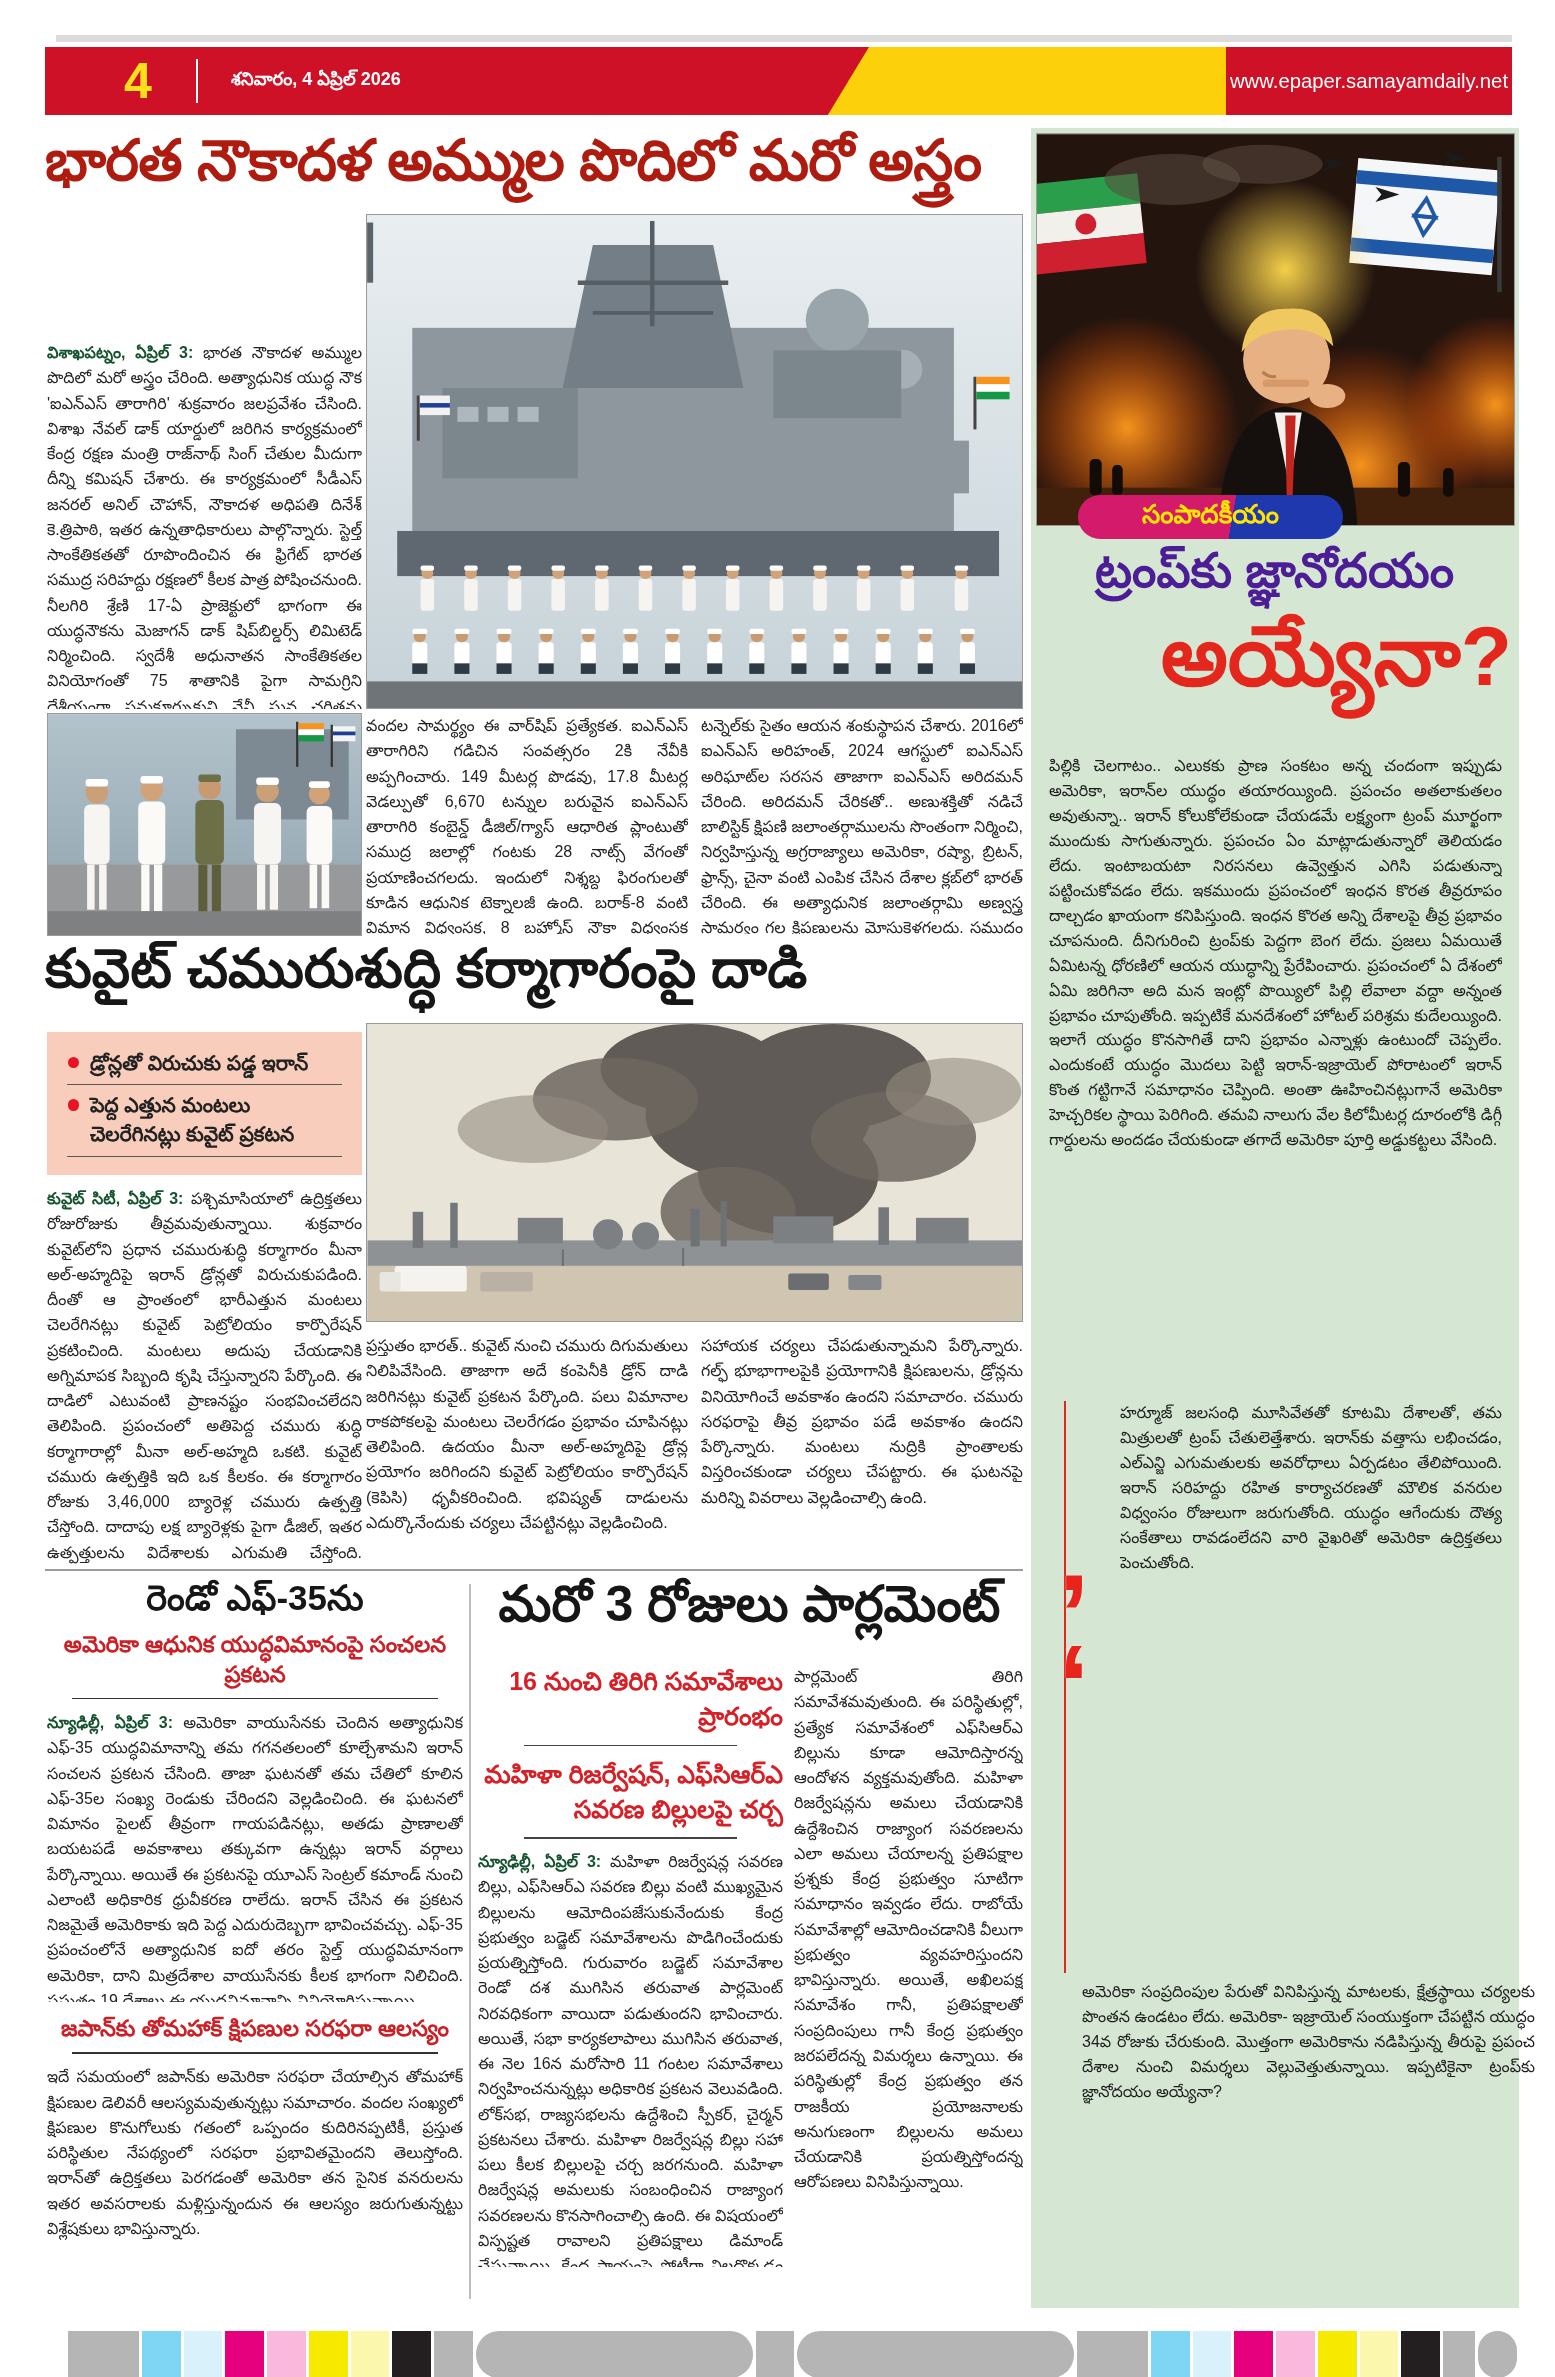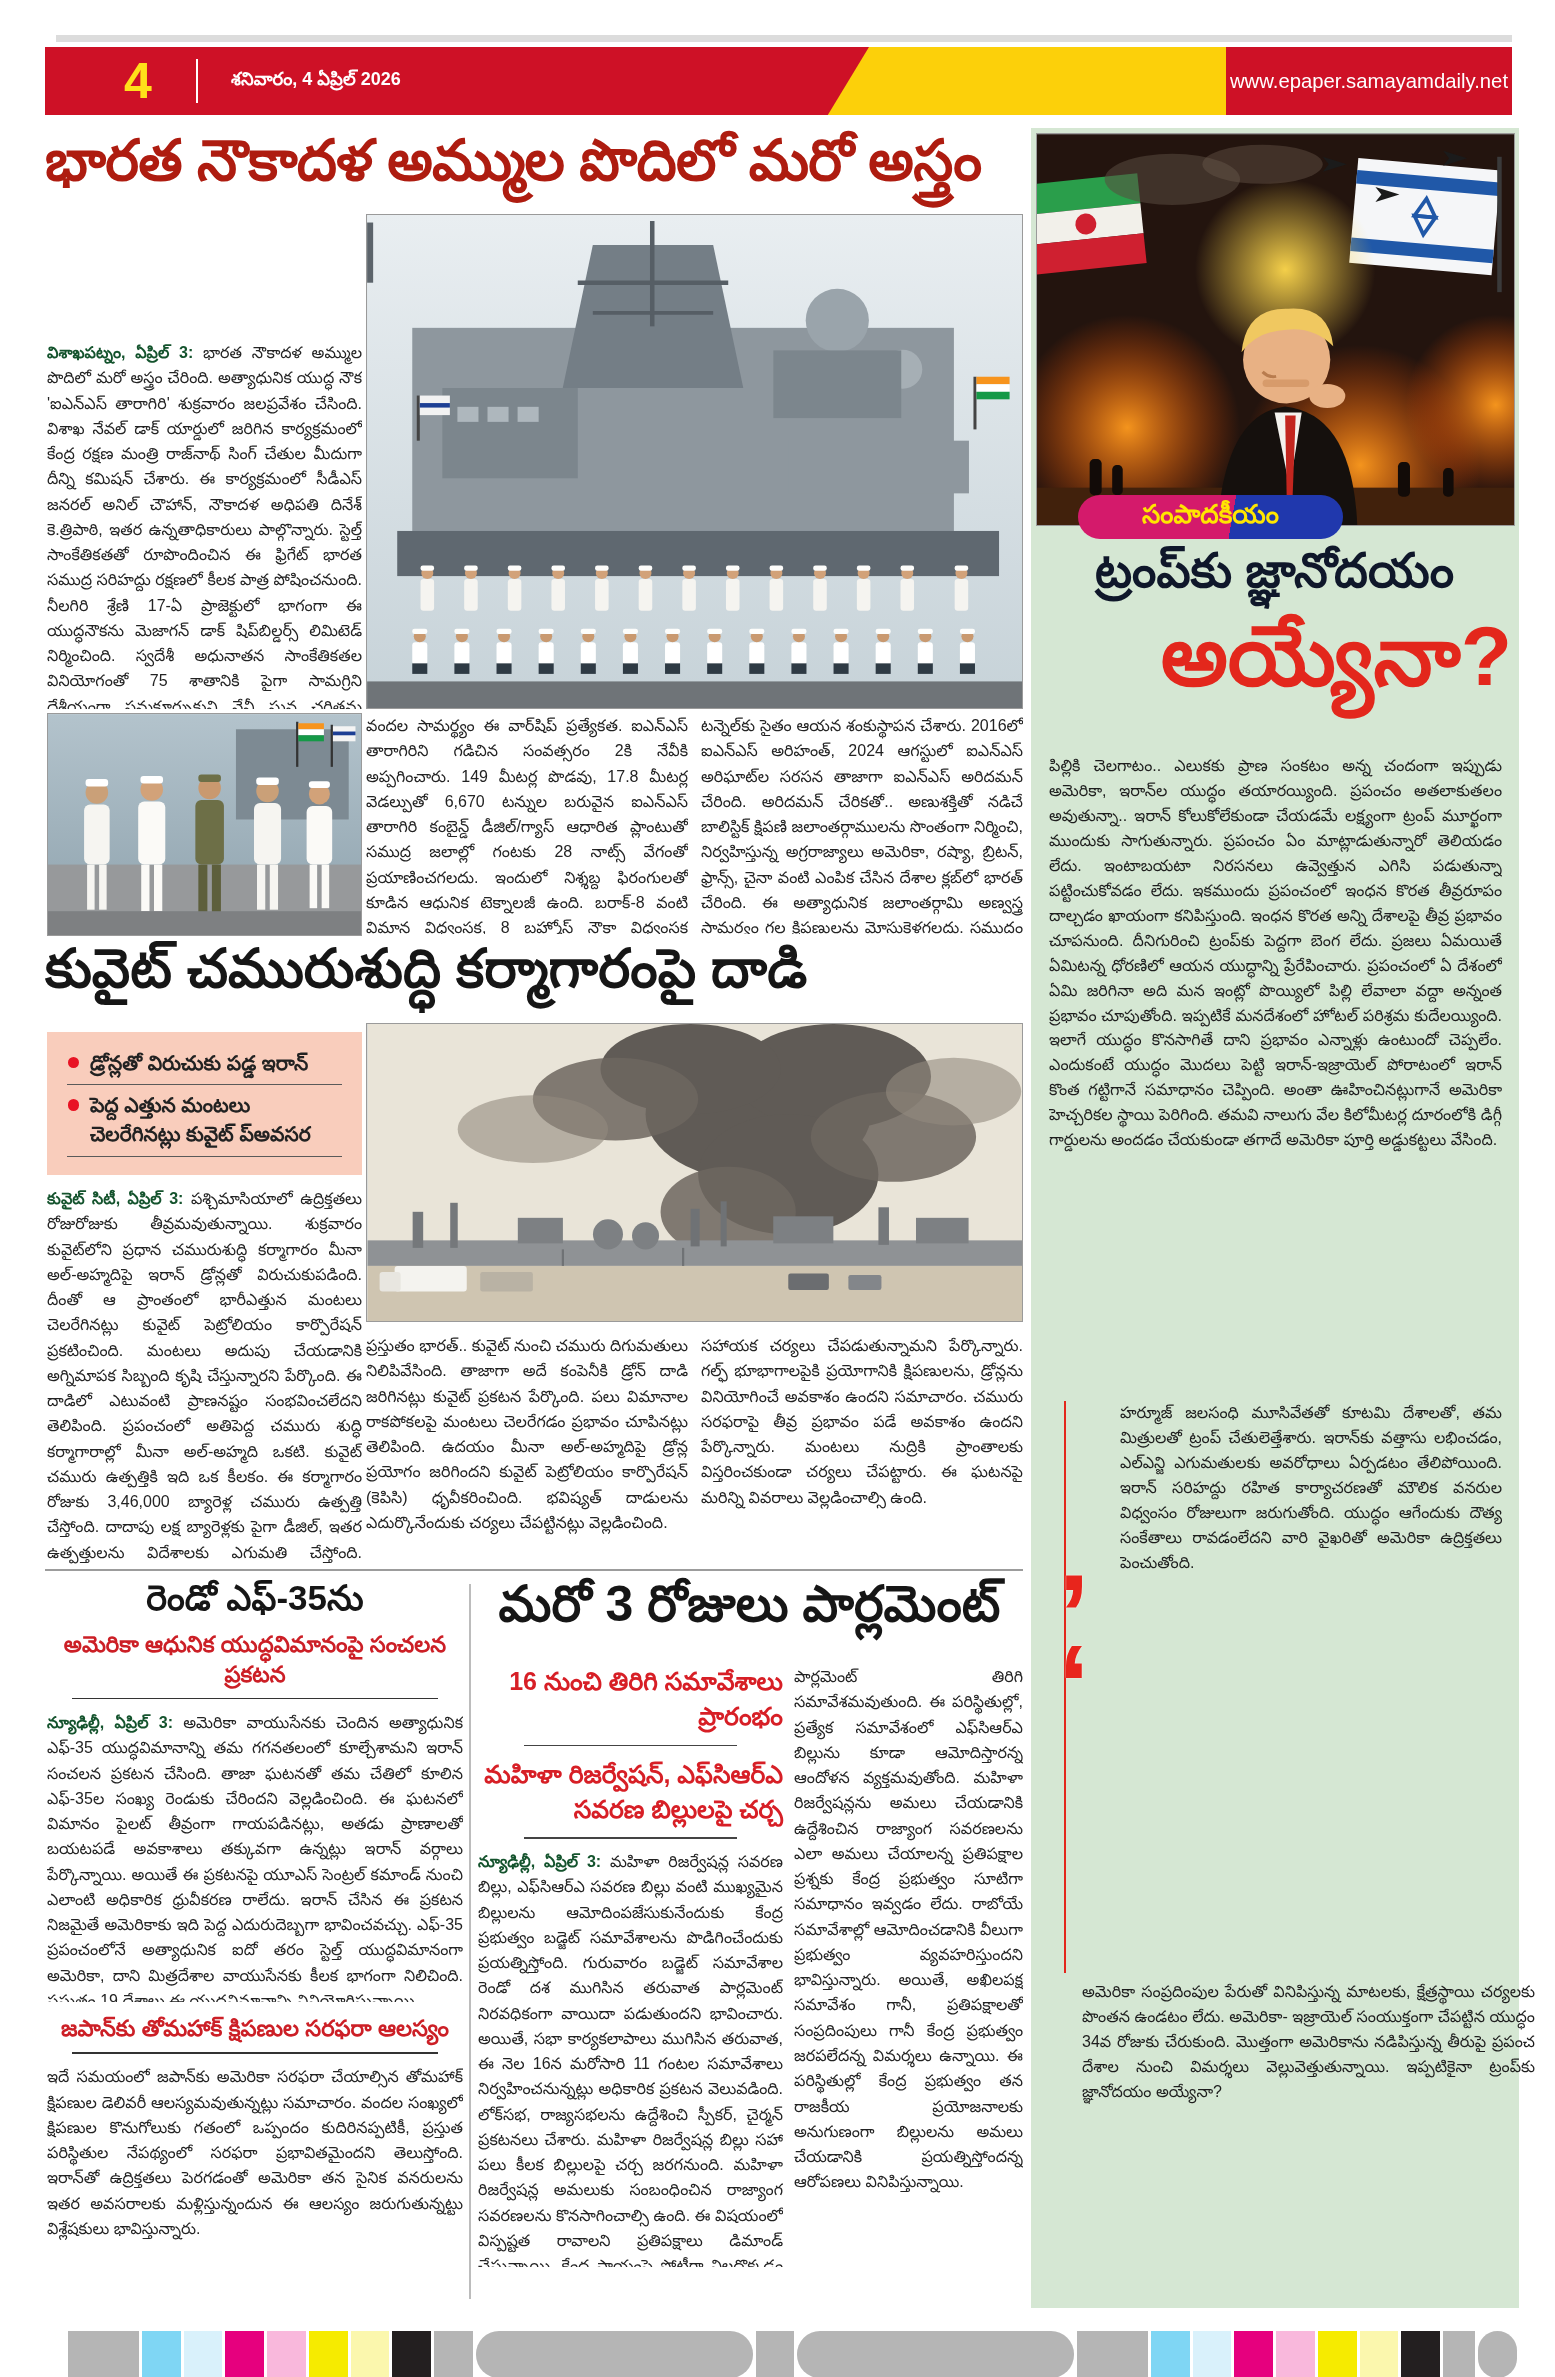--- a/index.html
+++ b/index.html
@@ -44,21 +44,21 @@
   .parl-headline{left:475px;top:1575px;width:549px;height:72px;font-size:50px;font-weight:800;color:#161616;
         text-align:center;white-space:nowrap;}
   .parl-sub{font-size:25px;font-weight:800;color:#d71f26;text-align:right;line-height:1.4;}
   .parl-rule{width:70%;height:1.5px;background:#444;margin:10.5px auto;}
   
   .edit-panel{left:1031px;top:128px;width:488px;height:2180px;background:#d5e7d3;}
   .edit-pill{position:absolute;left:47px;top:367px;width:265px;height:44px;border-radius:22px;
         background:linear-gradient(100deg,#d41a6b 0 58%,#2038ad 58% 100%);
         display:flex;align-items:center;justify-content:center;}
   .edit-pill span{font-size:26px;font-weight:800;color:#ffe600;}
-  .edit-hl-black{position:absolute;left:6px;top:415px;width:475px;text-align:center;font-size:48px;font-weight:800;color:#0f172a;}
+  .edit-hl-black{position:absolute;left:6px;top:415px;width:475px;text-align:center;font-size:48px;font-weight:800;color:#4c1d95;}
   .edit-hl-red{position:absolute;left:6px;top:480px;width:475px;text-align:right;font-size:84px;font-weight:800;color:#e3271c;}
   .edit-body{font-size:16px;line-height:1.56;text-align:justify;color:#1d1d1d;overflow:hidden;}
   .quote-line{position:absolute;left:33px;top:1273px;width:1.5px;height:572px;background:#e3271c;}
   .quote-glyph{position:absolute;left:9px;top:1452px;width:68px;font-size:113px;line-height:0.62;color:#e8251c;
         font-weight:800;text-align:center;text-shadow:0 0 1.5px #fff;}
   
   .colorbar{left:68px;top:2331px;width:1452px;height:47px;display:flex;align-items:stretch;}
   .cb-s{margin-right:3px;}
   .cb-b{margin-right:3px;border-radius:23px;}
   
@@ -222,21 +222,21 @@
 
   <div class="abs kw-headline">కువైట్ చమురుశుద్ధి కర్మాగారంపై దాడి</div>
 
   <div class="abs bullet-box bb2">
     <div class="bullet-item">
       <span class="bdot"></span>
       <span class="btext">డ్రోన్లతో విరుచుకు పడ్డ ఇరాన్</span>
     </div>
     <div class="bullet-item">
       <span class="bdot"></span>
-      <span class="btext">పెద్ద ఎత్తున మంటలు చెలరేగినట్లు కువైట్ ప్అవసర</span>
+      <span class="btext">పెద్ద ఎత్తున మంటలు చెలరేగినట్లు కువైట్ ప్రకటన</span>
     </div>
   </div>
 
   <div class="abs photo" style="left:366px;top:1023px;width:657px;height:299px;">
     <svg width="657" height="299" viewBox="0 0 873 398">
       <rect width="873" height="398" fill="#e9e4d8"></rect>
 
       <g fill="#55504b" opacity="0.92">
         <ellipse cx="520" cy="120" rx="150" ry="90"></ellipse>
         <ellipse cx="620" cy="70" rx="130" ry="70"></ellipse>

